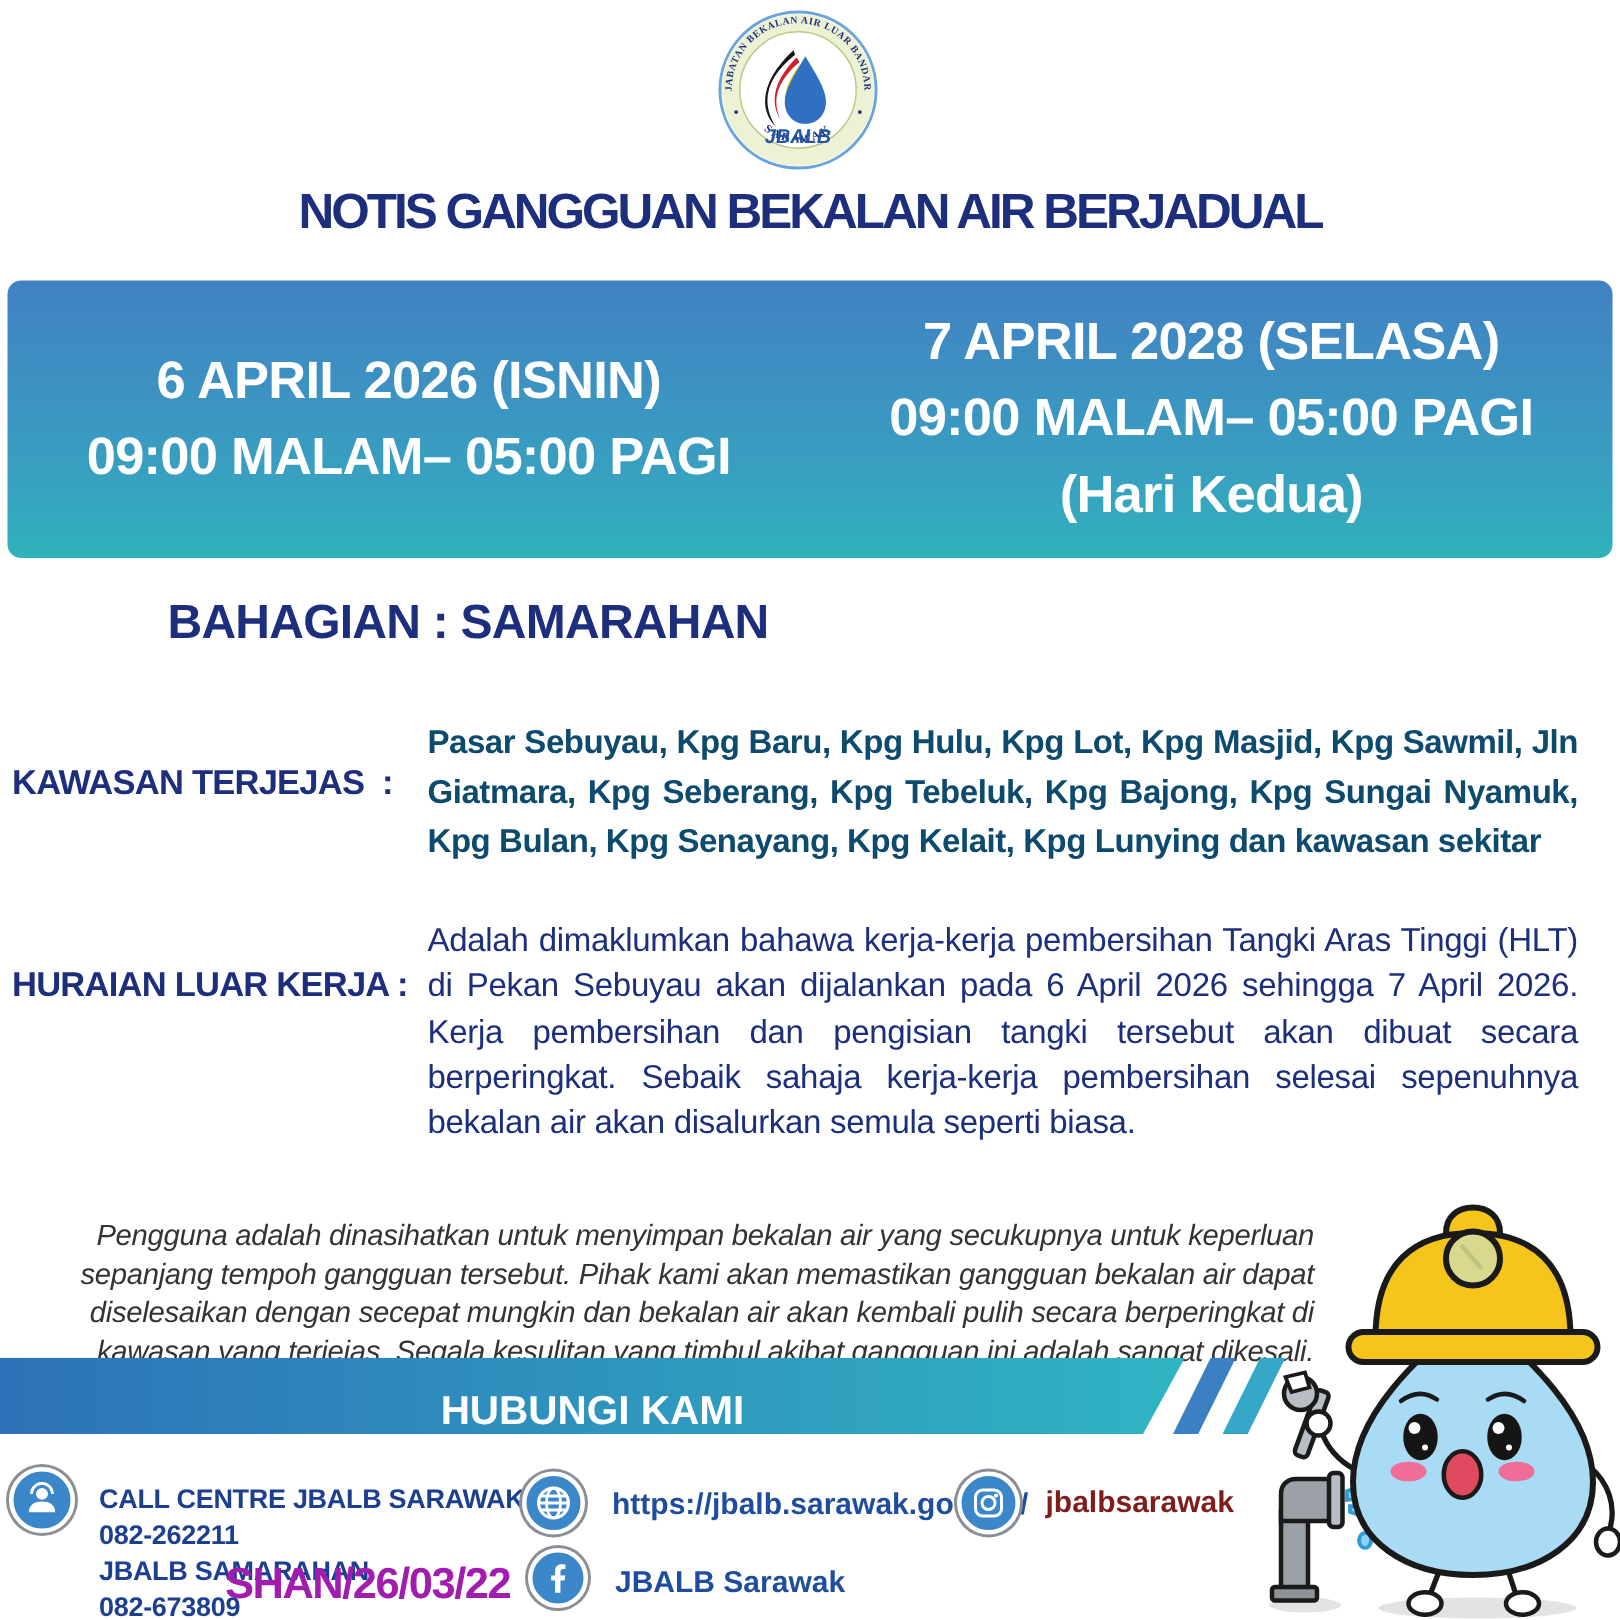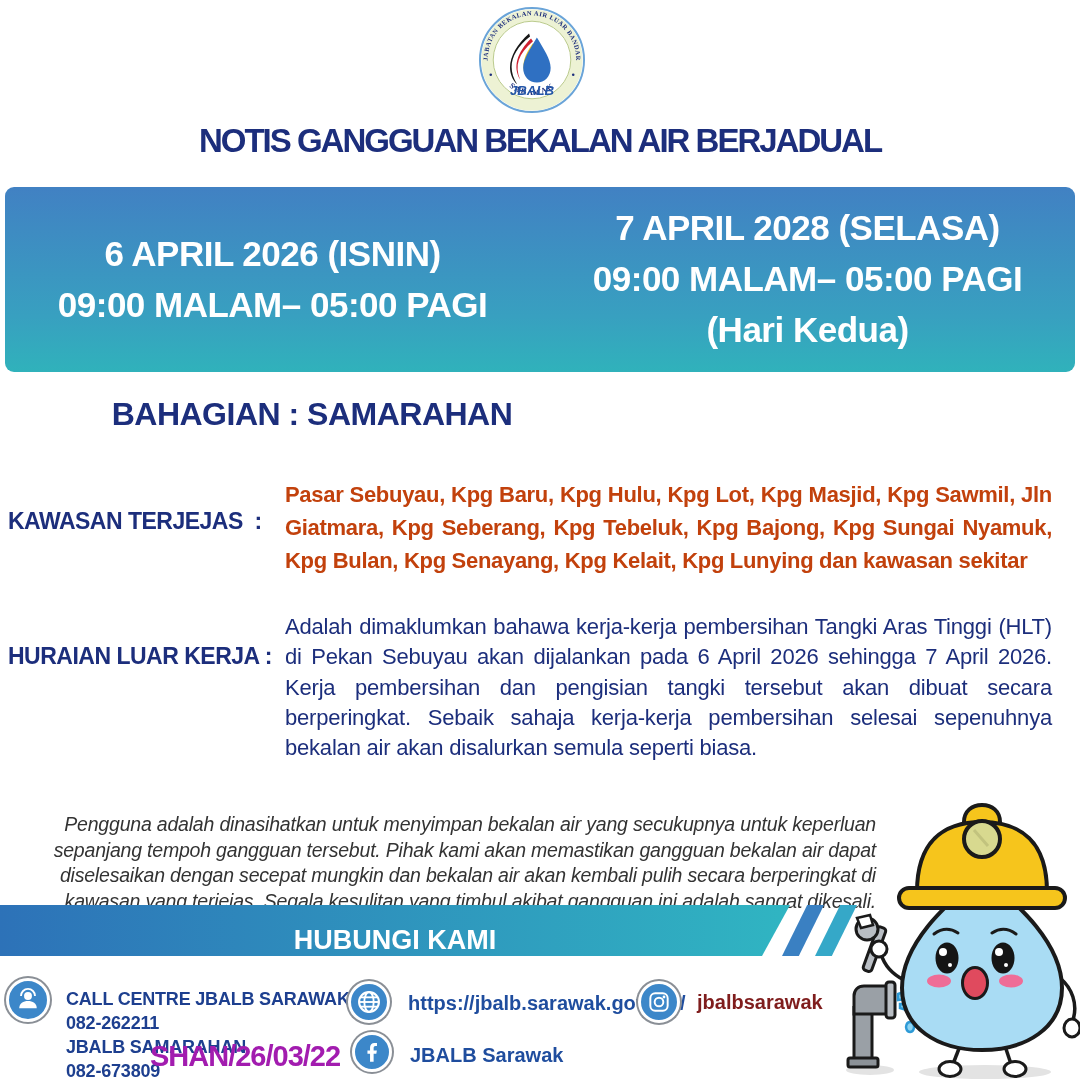--- a/index.html
+++ b/index.html
@@ -43,21 +43,21 @@
   }
 
   
   .sec-label {
     position:absolute; left:8px; font-size:23px; font-weight:bold;
     color:#1c2e7c; letter-spacing:-0.5px; white-space:pre;
   }
   .kawasan-label { top:508px; }
   .kawasan-text {
     position:absolute; left:285px; right:28px; top:478px;
-    font-size:22px; font-weight:bold; color:#c2410c; line-height:1.5;
+    font-size:22px; font-weight:bold; color:#0c4a6e; line-height:1.5;
     text-align:justify; letter-spacing:-0.3px;
   }
   .huraian-label { top:643px; }
   .huraian-text {
     position:absolute; left:285px; right:28px; top:612px;
     font-size:22px; color:#1c2e7c; line-height:1.38;
     text-align:justify; letter-spacing:-0.2px;
   }
 
   

